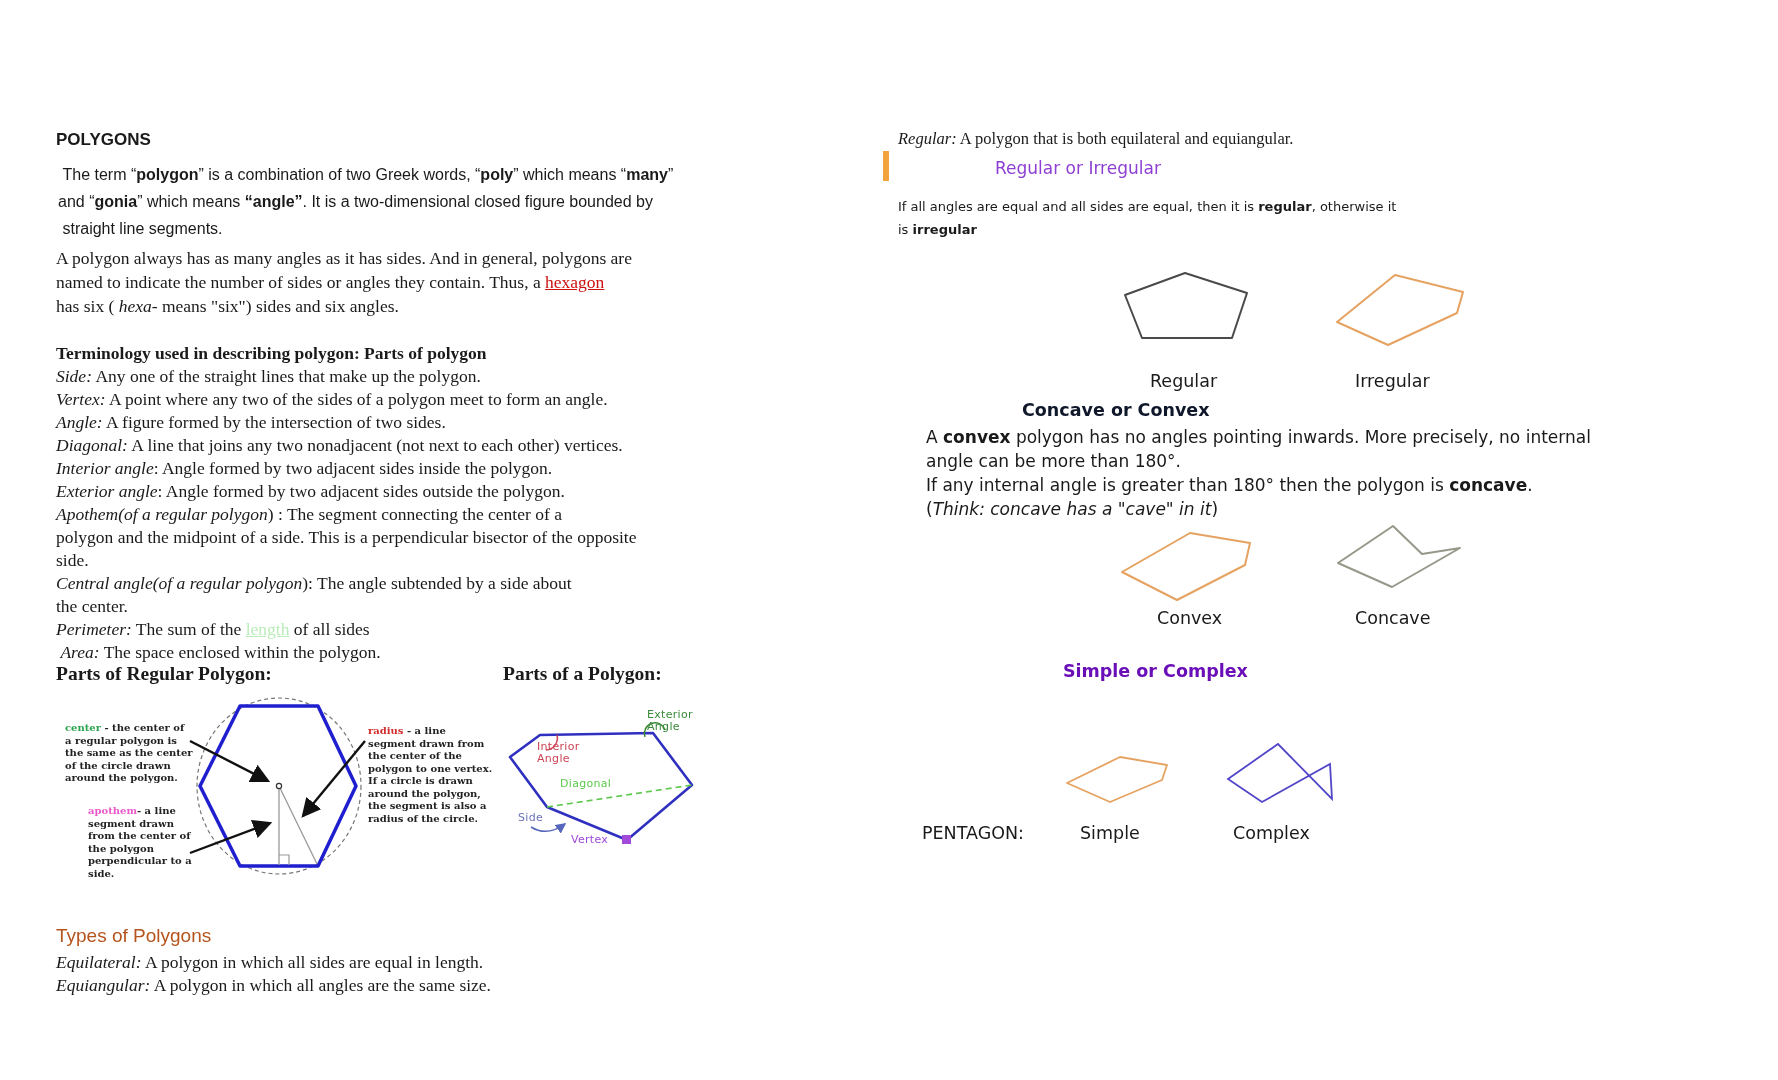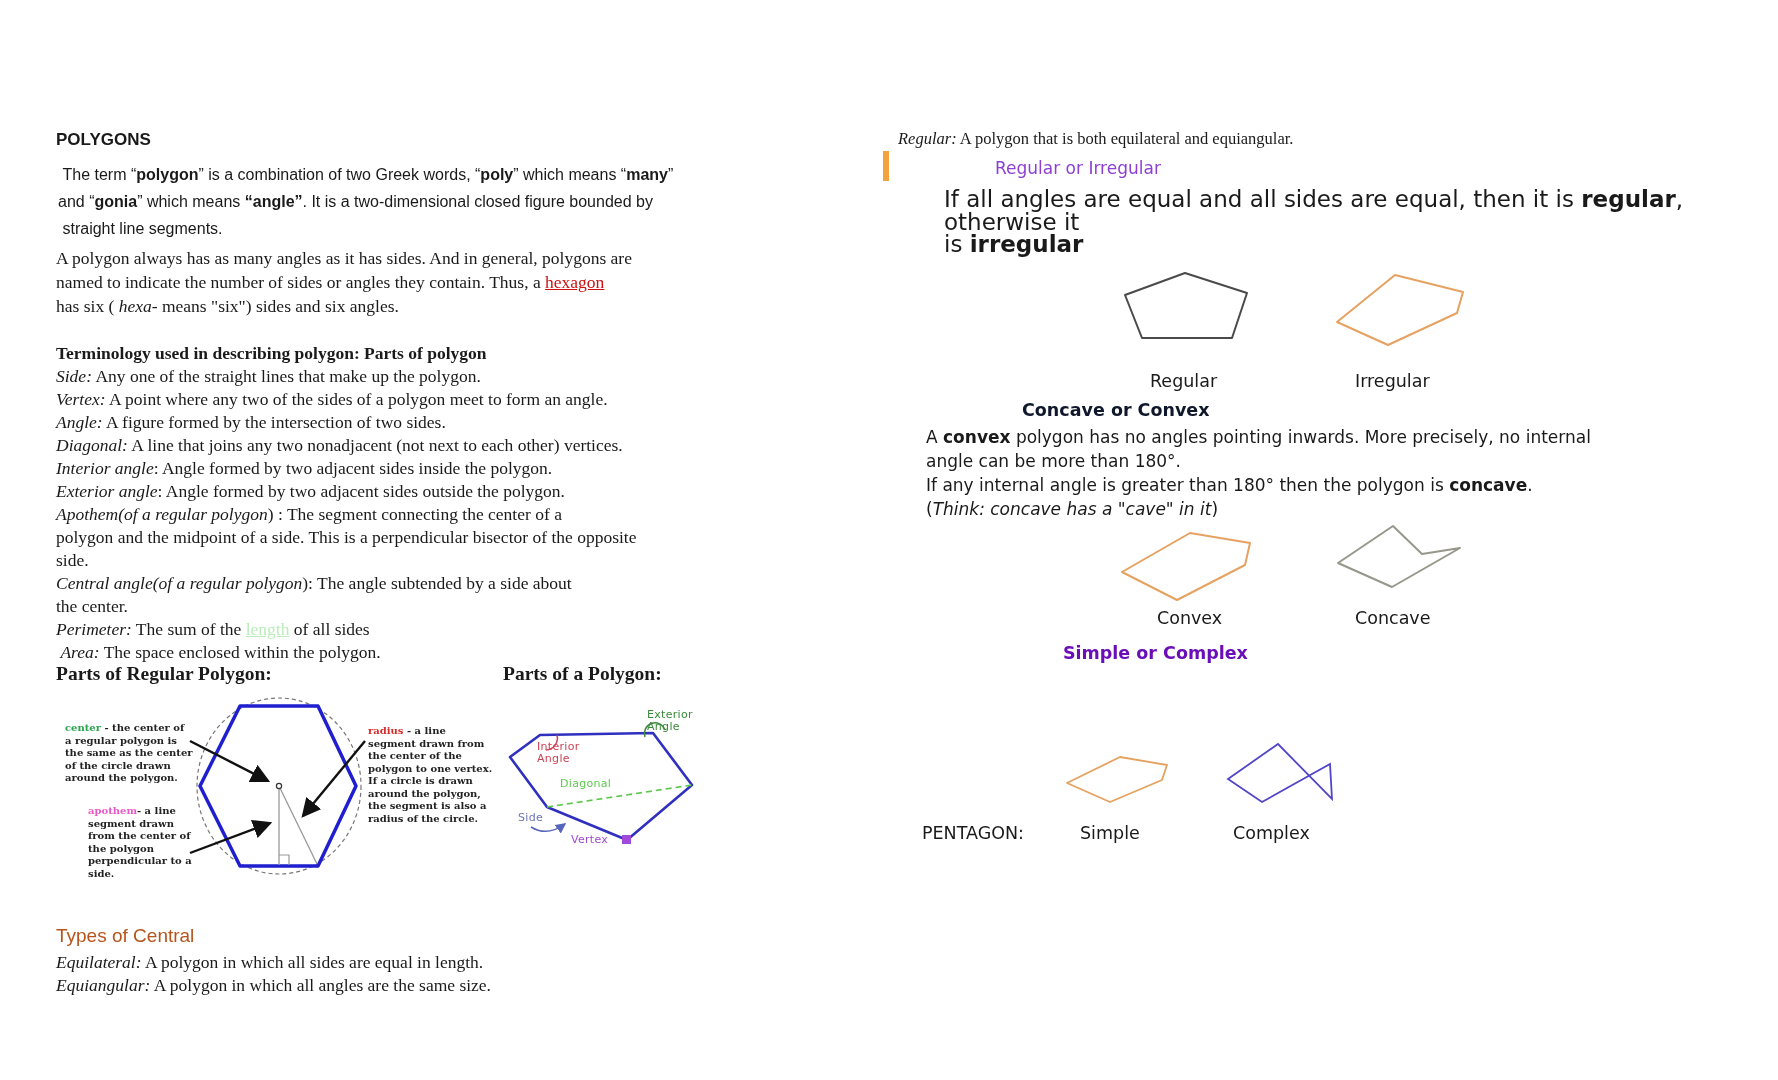--- a/index.html
+++ b/index.html
@@ -38,28 +38,28 @@
   #poly-label-diagonal{left:65px;top:73px;color:#5ec84e;}
   #poly-label-side{left:23px;top:107px;color:#6a74b8;}
   #poly-label-vertex{left:76px;top:129px;color:#a149d8;}
 
   #types-heading{left:56px;top:925px;font-size:19px;color:#b5541c;}
   #types-lines{left:56px;top:951px;width:700px;font-size:17.5px;line-height:23px;}
 
   #right-def{left:898px;top:129px;width:700px;font-size:16.5px;}
   #cursor-bar{left:883px;top:151px;width:6px;height:30px;background:#f2a33c;}
   #h-regular{left:995px;top:158px;font-size:17px;color:#8d3fd3;}
-  #p-regular{left:898px;top:188px;width:830px;font-size:23px;line-height:22.5px;margin-left:46px;}
+  #p-regular{left:898px;top:196px;width:830px;font-size:13px;line-height:22.5px;}
   #lbl-regular{left:1150px;top:371px;font-size:17.5px;}
   #lbl-irregular{left:1355px;top:371px;font-size:17.5px;}
   #h-concave{left:1022px;top:400px;font-size:17.5px;font-weight:bold;color:#0f172a;}
   #p-concave{left:926px;top:425px;width:830px;font-size:17px;line-height:24px;}
   #lbl-convex{left:1157px;top:608px;font-size:17.5px;}
   #lbl-concave{left:1355px;top:608px;font-size:17.5px;}
-  #h-simple{left:1063px;top:643px;font-size:17.5px;font-weight:bold;color:#6a0fb8;}
+  #h-simple{left:1063px;top:661px;font-size:17.5px;font-weight:bold;color:#6a0fb8;}
   #p-simple{left:898px;top:665px;width:830px;font-size:17px;line-height:23px;}
   #lbl-pentagon{left:922px;top:823px;font-size:17.5px;}
   #lbl-simple{left:1080px;top:823px;font-size:17.5px;}
   #lbl-complex{left:1233px;top:823px;font-size:17.5px;}
   svg{position:absolute;left:0;top:0;}
   .rowsvg{position:absolute;}
 </style>
 </head>
 <body>
 
@@ -147,21 +147,21 @@
     </svg>
     <div id="poly-label-exterior" class="polylabel">Exterior
 Angle</div>
     <div id="poly-label-interior" class="polylabel">Interior
 Angle</div>
     <div id="poly-label-diagonal" class="polylabel">Diagonal</div>
     <div id="poly-label-side" class="polylabel">Side</div>
     <div id="poly-label-vertex" class="polylabel">Vertex</div>
   </div>
 
-  <div id="types-heading" class="abs sans">Types of Central</div>
+  <div id="types-heading" class="abs sans">Types of Polygons</div>
   <div id="types-lines" class="abs serif pre"><span class="i">Equilateral:</span><span> A polygon in which all sides are equal in length.
 </span><span class="i">Equiangular:</span><span> A polygon in which all angles are the same size.</span></div>
 
   <div id="right-def" class="abs serif"><span class="i">Regular:</span><span> A polygon that is both equilateral and equiangular.</span></div>
   <div id="cursor-bar" class="abs"></div>
   <div id="h-regular" class="abs dsans">Regular or Irregular</div>
   <div id="p-regular" class="abs dsans pre"><span>If all angles are equal and all sides are equal, then it is </span><span class="b">regular</span><span>, otherwise it
 is </span><span class="b">irregular</span></div>
 
   <svg class="rowsvg" style="left:1100px;top:265px;" width="400" height="95" viewBox="0 0 400 95">

